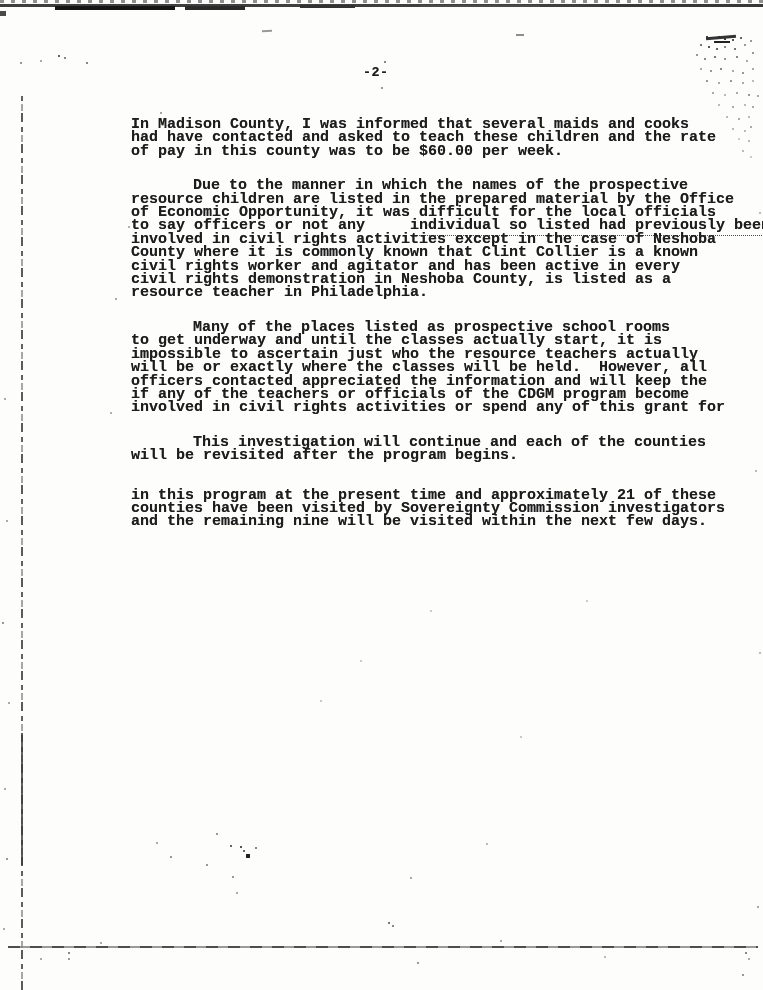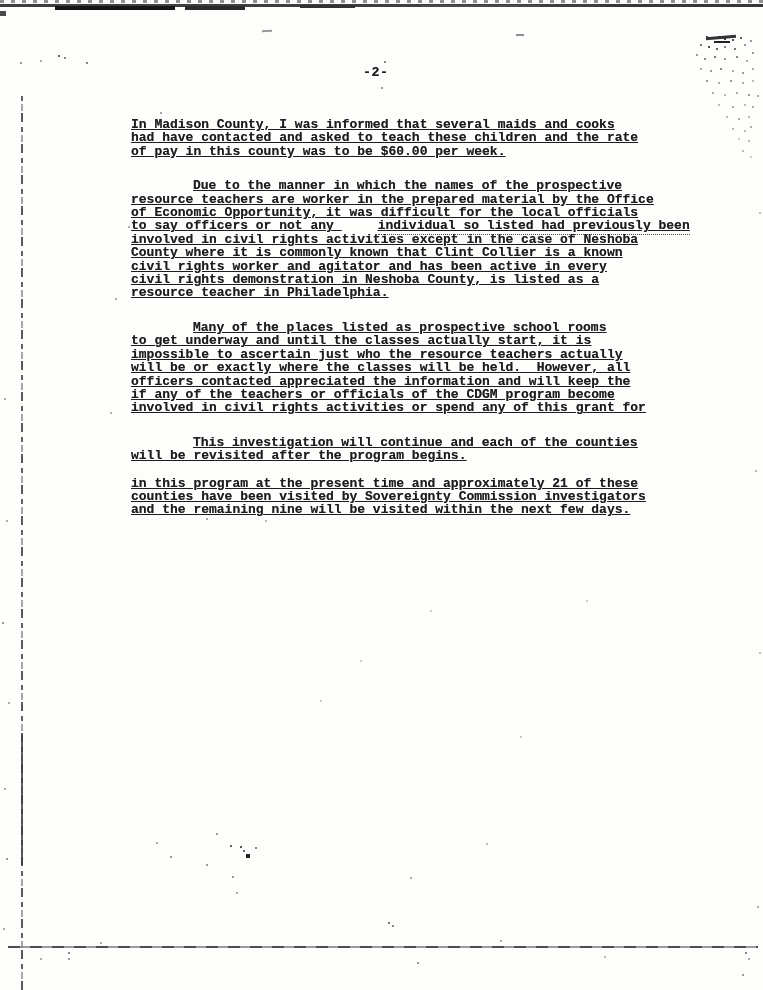--- a/index.html
+++ b/index.html
@@ -80,26 +80,25 @@
   .dash2{position:absolute;left:516px;top:34px;width:8px;height:2px;background:#8d8d8d;}
   
   .pageno{
     position:absolute;left:363px;top:66px;
     font-size:13.4px;line-height:13.4px;font-weight:700;color:#1d1d1d;
     letter-spacing:.5px;
     text-shadow:0 0 .3px rgba(25,25,25,.6);
   }
   .doc{
     position:absolute;left:131px;top:118px;width:600px;
-    font-size:13px;line-height:13.4px;font-weight:700;color:#1d1d1d;
+    font-size:15px;line-height:13.4px;font-weight:700;color:#1d1d1d;
     text-shadow:0 0 .3px rgba(25,25,25,.6);
-    text-decoration:underline;
   }
   .para{margin:0 0 21px 0;}
-  .para.tight{margin-bottom:14px;}
+  .para.tight{margin-bottom:26px;}
   .ln{white-space:pre;}
   .ln.ind{padding-left:62px;}
   .u{border-bottom:1px dotted #4a4a4a;padding-bottom:1px;margin-left:36px;}
 </style>
 </head>
 <body>
 
 <div class="page">
 
   <div class="top-dashes"></div>
@@ -125,21 +124,21 @@
   <div class="doc">
 
     <div class="para">
       <div class="ln">In Madison County, I was informed that several maids and cooks</div>
       <div class="ln">had have contacted and asked to teach these children and the rate</div>
       <div class="ln">of pay in this county was to be $60.00 per week.</div>
     </div>
 
     <div class="para">
       <div class="ln ind">Due to the manner in which the names of the prospective</div>
-      <div class="ln">resource teachers are worker in the prepared material by the Office</div>
+      <div class="ln">resource children are listed in the prepared material by the Office</div>
       <div class="ln">of Economic Opportunity, it was difficult for the local officials</div>
       <div class="ln"><span>to say officers or not any </span><span class="u">individual so listed had previously been</span></div>
       <div class="ln">involved in civil rights activities except in the case of Neshoba</div>
       <div class="ln">County where it is commonly known that Clint Collier is a known</div>
       <div class="ln">civil rights worker and agitator and has been active in every</div>
       <div class="ln">civil rights demonstration in Neshoba County, is listed as a</div>
       <div class="ln">resource teacher in Philadelphia.</div>
     </div>
 
     <div class="para">

